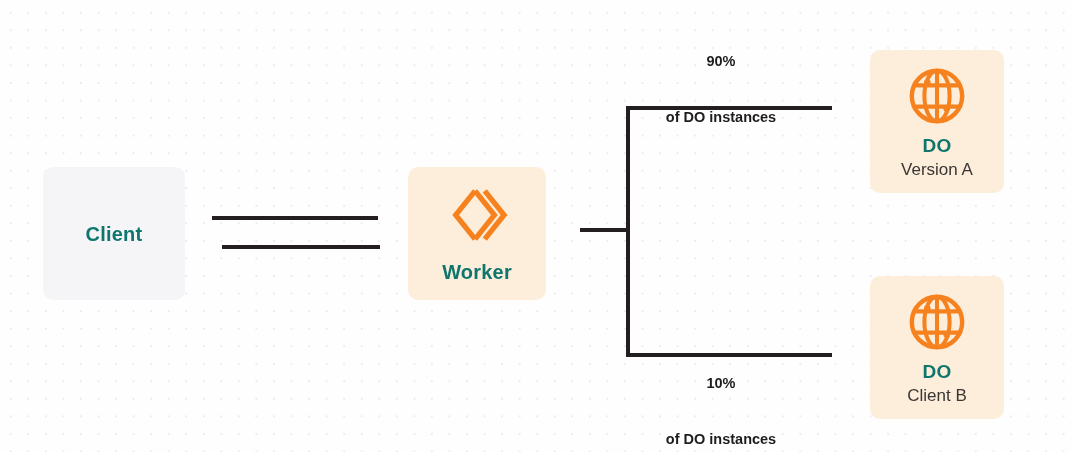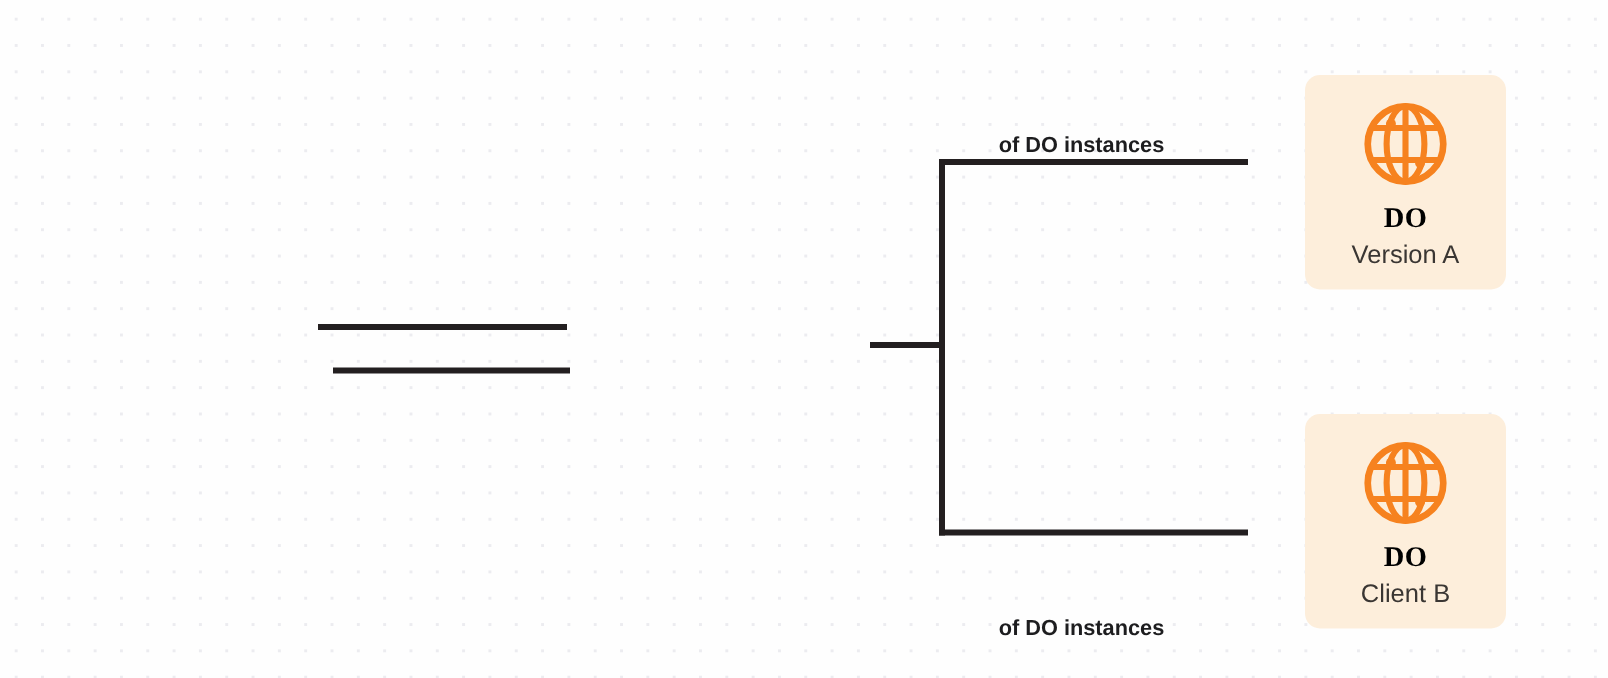--- a/index.html
+++ b/index.html
@@ -55,24 +55,23 @@
   .node-do-b {
     left: 870px;
     top: 276px;
     width: 134px;
     height: 143px;
     background-color: #fdeedb;
   }
   .node-title {
     font-size: 19px;
     font-weight: 700;
-    color: #000000;
+    color: #0f766e;
     letter-spacing: 0.2px;
     line-height: 1.2;
-    font-family: Liberation Serif, serif;
   }
   .node-title-client {
     font-size: 20px;
   }
   .node-title-worker {
     font-size: 20px;
     margin-top: 12px;
   }
   .node-subtitle {
     font-size: 17px;
@@ -114,48 +113,64 @@
     white-space: nowrap;
   }
   .edge-label .pct { display: block; }
   .edge-label .sub { display: block; margin-top: 36px; }
 </style>
 </head>
 <body>
 
 <div id="canvas">
 
+  <div class="node node-client">
+    <span class="node-title node-title-client">Client</span>
+  </div>
 
   <div class="seg seg-h" style="left:212px; top:216px; width:166px;"></div>
   <svg class="arrowhead" style="left:368px; top:204px;" width="26" height="26" viewBox="0 0 26 26">
     <path d="M2 2 L16 13 L2 24" fill="none" stroke="#231f20" stroke-width="4.2" stroke-linecap="butt" stroke-linejoin="miter"></path>
   </svg>
 
   <div class="seg seg-h" style="left:222px; top:245px; width:158px;"></div>
   <svg class="arrowhead" style="left:206px; top:234px;" width="26" height="26" viewBox="0 0 26 26">
     <path d="M24 2 L10 13 L24 24" fill="none" stroke="#231f20" stroke-width="4.2" stroke-linecap="butt" stroke-linejoin="miter"></path>
   </svg>
 
+  <div class="node node-worker">
+    <svg class="icon-worker" viewBox="0 0 64 64">
+
+      <path d="M30 7 L10 32 L30 57" fill="none" stroke="#f6821f" stroke-width="5.4" stroke-linecap="butt" stroke-linejoin="miter"></path>
+
+      <path d="M30 7 L50 32 L30 57" fill="none" stroke="#f6821f" stroke-width="5.4" stroke-linecap="butt" stroke-linejoin="miter"></path>
+
+      <path d="M40 7 L60 32 L40 57" fill="none" stroke="#f6821f" stroke-width="5.4" stroke-linecap="butt" stroke-linejoin="miter"></path>
+    </svg>
+    <span class="node-title node-title-worker">Worker</span>
+  </div>
 
   <div class="seg seg-h" style="left:580px; top:228px; width:50px;"></div>
   <div class="seg seg-v" style="left:626px; top:106px; height:251px;"></div>
 
   <div class="seg seg-h" style="left:626px; top:106px; width:206px;"></div>
   <svg class="arrowhead" style="left:818px; top:95px;" width="26" height="26" viewBox="0 0 26 26">
     <path d="M2 2 L16 13 L2 24" fill="none" stroke="#231f20" stroke-width="4.2" stroke-linecap="butt" stroke-linejoin="miter"></path>
   </svg>
   <div class="edge-label" style="left:625px; top:52px; width:192px;">
+    <span class="pct">90%</span>
     <span class="sub">of DO instances</span>
   </div>
 
   <div class="seg seg-h" style="left:626px; top:353px; width:206px;"></div>
   <svg class="arrowhead" style="left:818px; top:342px;" width="26" height="26" viewBox="0 0 26 26">
     <path d="M2 2 L16 13 L2 24" fill="none" stroke="#231f20" stroke-width="4.2" stroke-linecap="butt" stroke-linejoin="miter"></path>
   </svg>
   <div class="edge-label" style="left:625px; top:374px; width:192px;">
+    <span class="pct">10%</span>
     <span class="sub">of DO instances</span>
   </div>
 
   <div class="node node-do-a">
     <svg class="icon-do" viewBox="0 0 64 64">
       <circle cx="32" cy="32" r="26" fill="none" stroke="#f6821f" stroke-width="4.6"></circle>
 
       <line x1="32" y1="6" x2="32" y2="58" stroke="#f6821f" stroke-width="4.2"></line>
 
       <ellipse cx="32" cy="32" rx="13" ry="26" fill="none" stroke="#f6821f" stroke-width="4.2"></ellipse>

